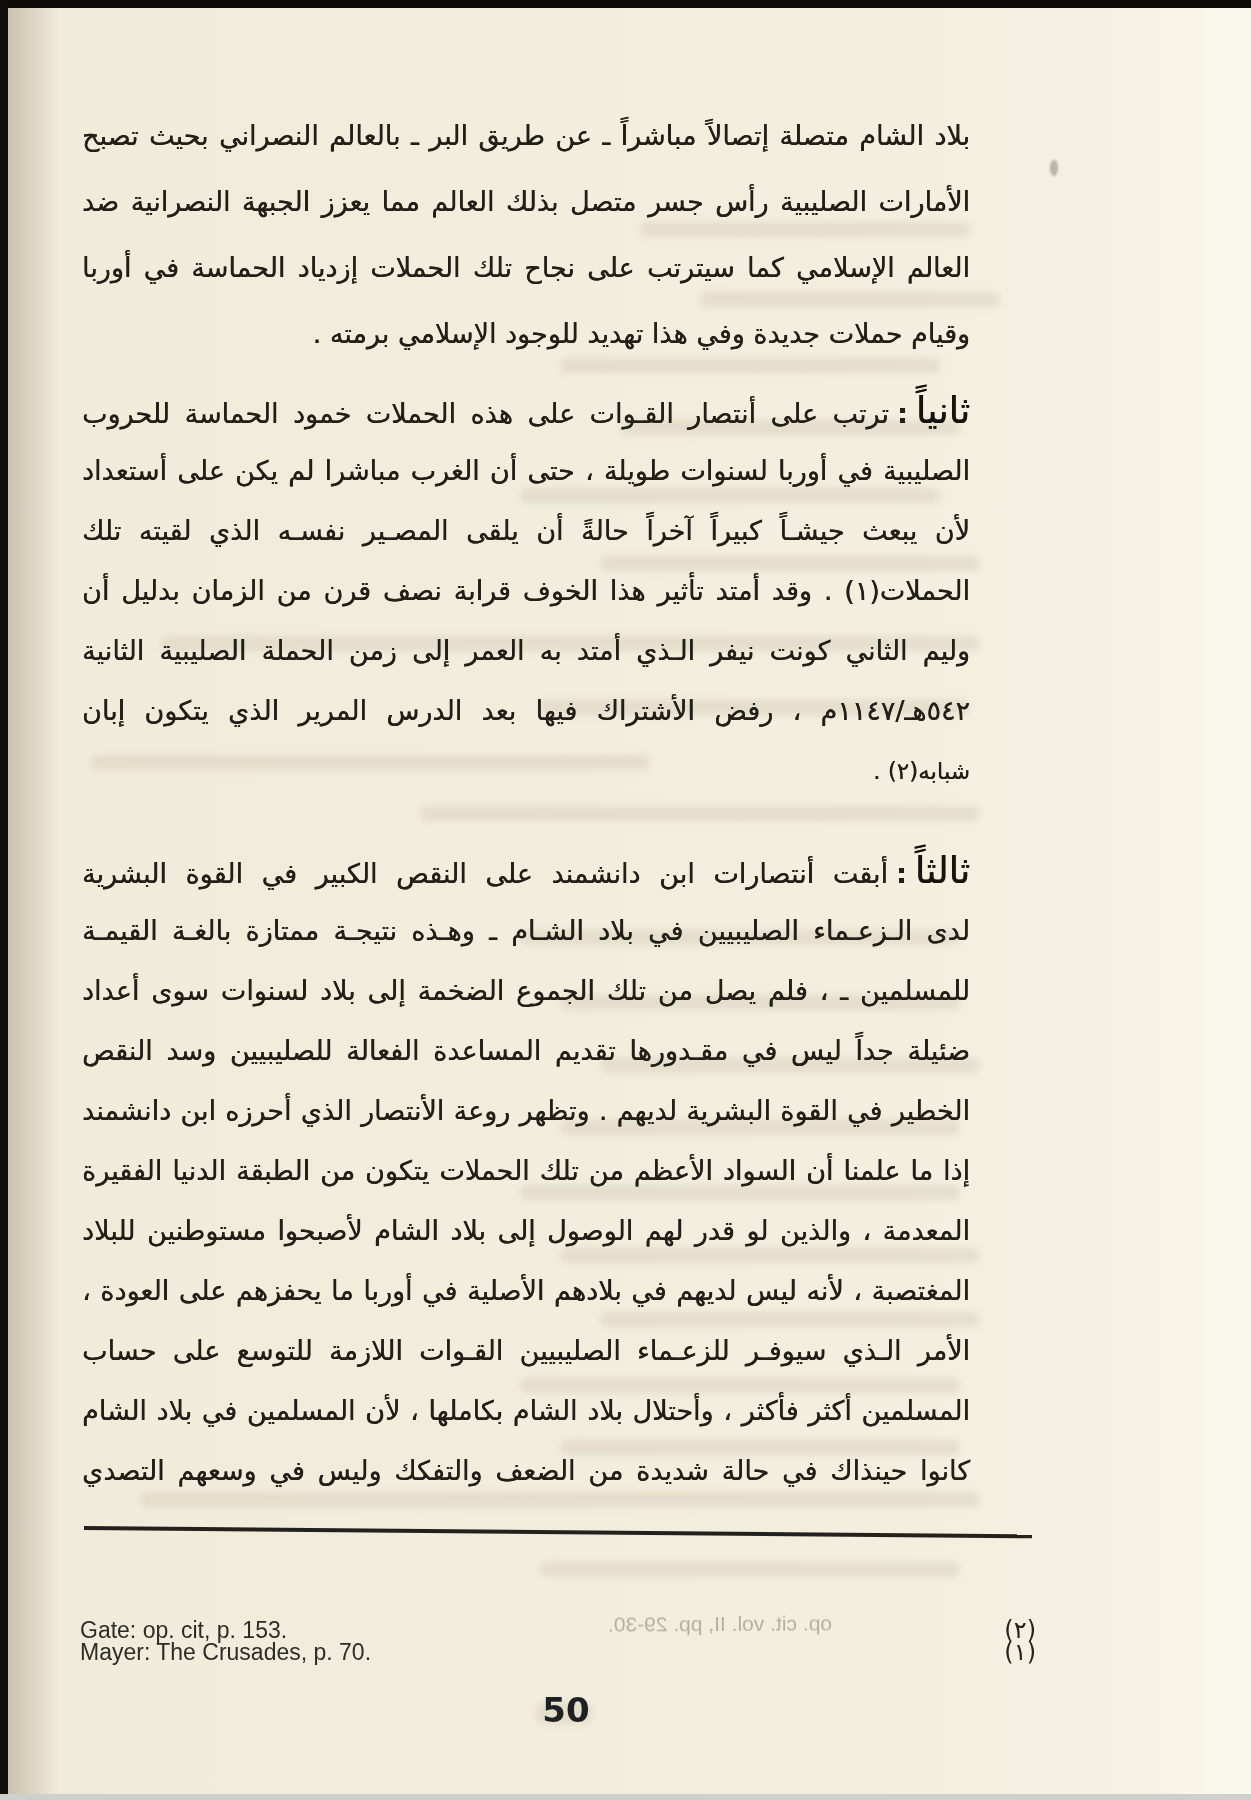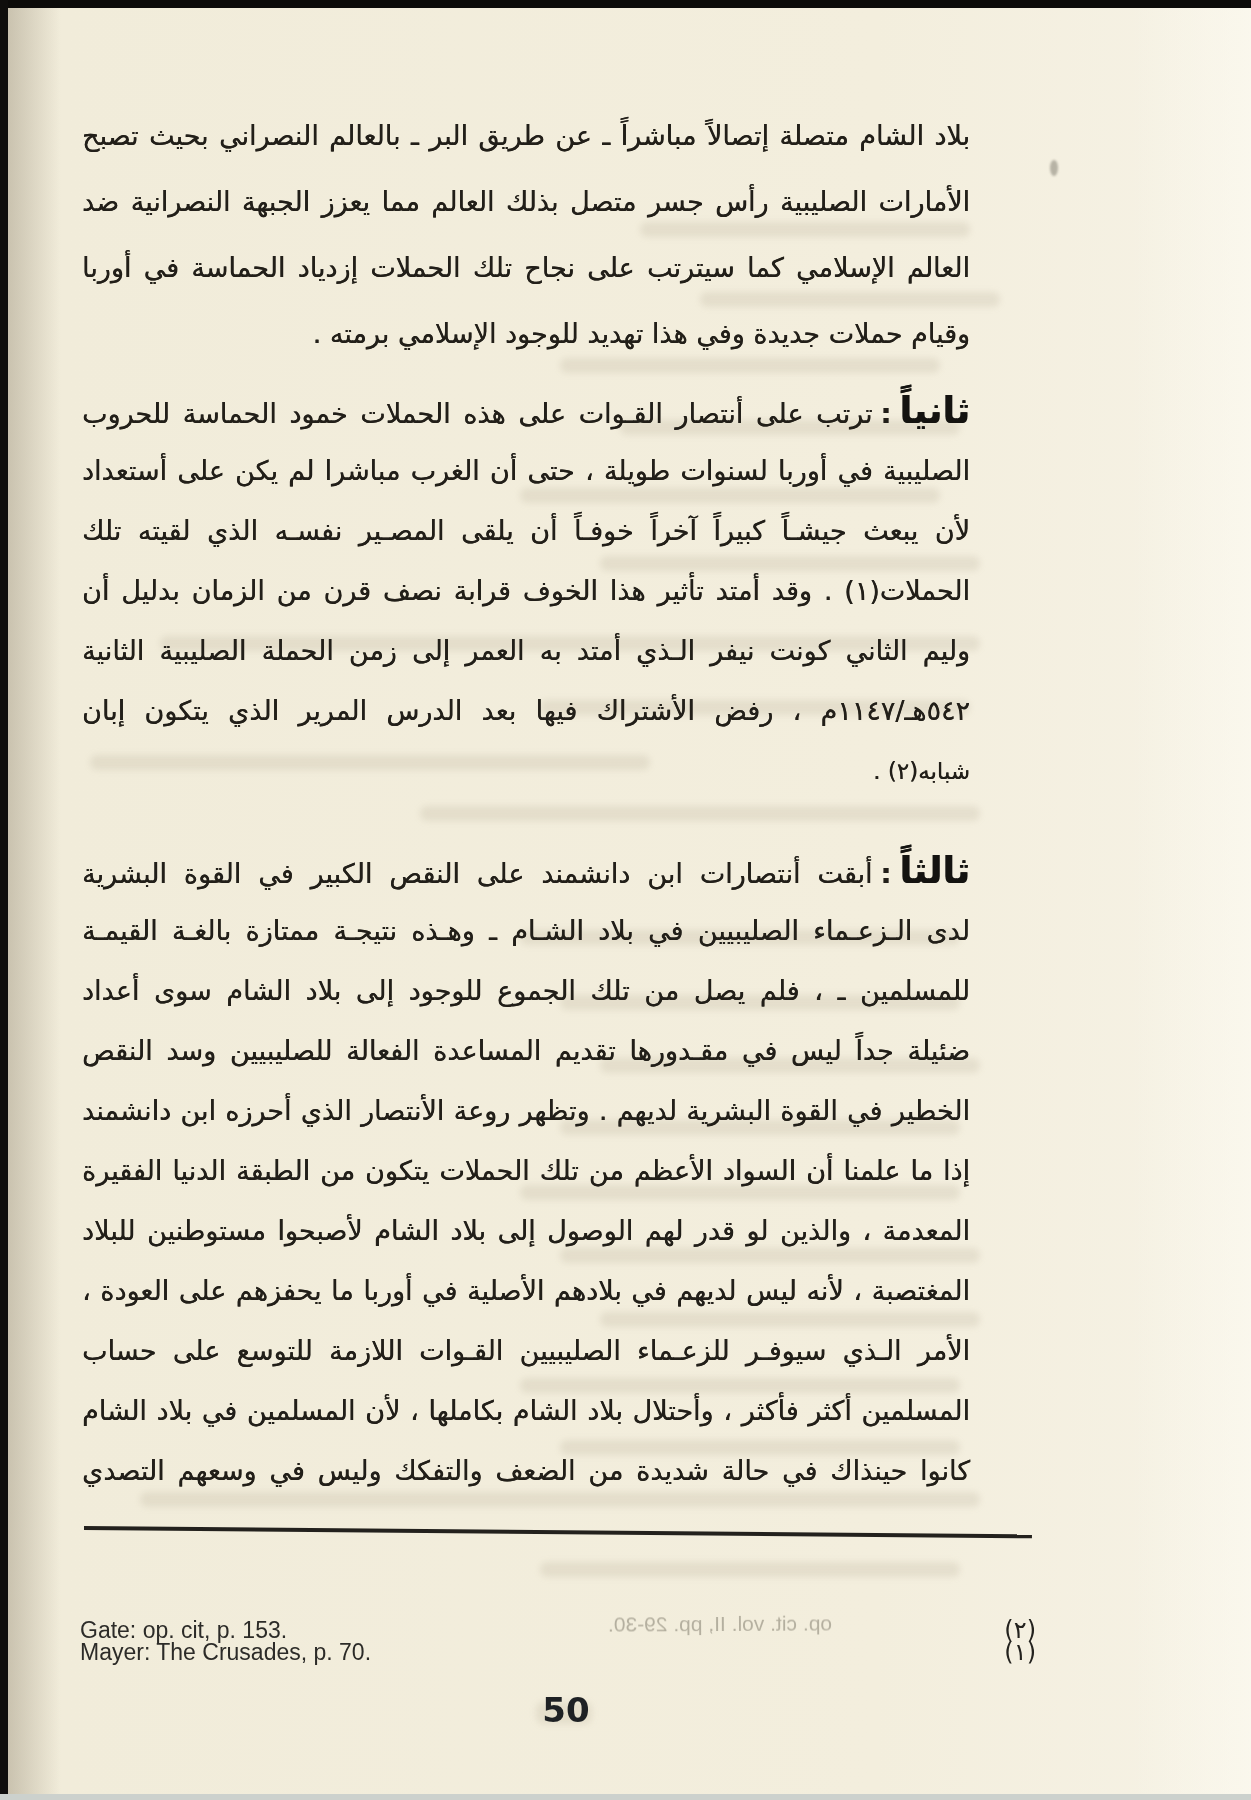--- a/index.html
+++ b/index.html
@@ -20,21 +20,21 @@
   .text-block{position:absolute;left:82px;top:103px;width:888px;}
   .line{
     direction:rtl;font-family:"DejaVu Sans",sans-serif;font-size:27px;color:#221f19;
     text-align:justify;text-align-last:justify;height:60px;line-height:60px;
     text-shadow:0.35px 0 0 currentColor;white-space:nowrap;overflow:visible;
   }
   .p1 .line{height:66px;line-height:66px;}
   .endline{text-align-last:right;}
   .sec2{margin-top:14px;}
   .sec3{margin-top:40px;}
-  .sec-head{font-size:37px;font-weight:bold;color:#141310;text-shadow:0.6px 0 0 currentColor;margin-top:20px;}
+  .sec-head{font-size:37px;font-weight:normal;color:#141310;text-shadow:0.6px 0 0 currentColor;margin-top:20px;}
   .sec-sep{font-weight:bold;padding:0 8px;}
   .small{font-size:23px;}
 
   
   .fn-rule{position:absolute;left:84px;top:1526px;width:948px;height:4px;background:#23211d;
     transform:rotate(0.5deg);transform-origin:left center;}
   .fn-row{position:absolute;left:80px;width:956px;display:flex;justify-content:space-between;
     align-items:baseline;direction:ltr;font-family:"Liberation Sans",sans-serif;
     font-size:23px;color:#2c2b28;}
   .fn-row.f1{top:1638px;}
@@ -89,33 +89,33 @@
       <div class="line">الأمارات الصليبية رأس جسر متصل بذلك العالم مما يعزز الجبهة النصرانية ضد</div>
       <div class="line">العالم الإسلامي كما سيترتب على نجاح تلك الحملات إزدياد الحماسة في أوربا</div>
       <div class="line endline">وقيام حملات جديدة وفي هذا تهديد للوجود الإسلامي برمته .</div>
     </div>
 
     <div class="sec sec2">
       <div class="line">
         <span class="sec-head">ثانياً</span><span class="sec-sep">:</span><span>ترتب على أنتصار القـوات على هذه الحملات خمود الحماسة للحروب</span>
       </div>
       <div class="line">الصليبية في أوربا لسنوات طويلة ، حتى أن الغرب مباشرا لم يكن على أستعداد</div>
-      <div class="line">لأن يبعث جيشـاً كبيراً آخراً خوفـاً أن يلقى المصـير نفسـه الذي لقيته تلك</div>
+      <div class="line">لأن يبعث جيشـاً كبيراً آخراً حالةً أن يلقى المصـير نفسـه الذي لقيته تلك</div>
       <div class="line">الحملات(١) . وقد أمتد تأثير هذا الخوف قرابة نصف قرن من الزمان بدليل أن</div>
       <div class="line">وليم الثاني كونت نيفر الـذي أمتد به العمر إلى زمن الحملة الصليبية الثانية</div>
       <div class="line">٥٤٢هـ/١١٤٧م ، رفض الأشتراك فيها بعد الدرس المرير الذي يتكون إبان</div>
       <div class="line endline small">شبابه(٢) .</div>
     </div>
 
     <div class="sec sec3">
       <div class="line">
         <span class="sec-head">ثالثاً</span><span class="sec-sep">:</span><span>أبقت أنتصارات ابن دانشمند على النقص الكبير في القوة البشرية</span>
       </div>
       <div class="line">لدى الـزعـماء الصليبيين في بلاد الشـام ـ وهـذه نتيجـة ممتازة بالغـة القيمـة</div>
-      <div class="line">للمسلمين ـ ، فلم يصل من تلك الجموع للوجود إلى بلاد الشام سوى أعداد</div>
+      <div class="line">للمسلمين ـ ، فلم يصل من تلك الجموع الضخمة إلى بلاد لسنوات سوى أعداد</div>
       <div class="line">ضئيلة جداً ليس في مقـدورها تقديم المساعدة الفعالة للصليبيين وسد النقص</div>
       <div class="line">الخطير في القوة البشرية لديهم . وتظهر روعة الأنتصار الذي أحرزه ابن دانشمند</div>
       <div class="line">إذا ما علمنا أن السواد الأعظم من تلك الحملات يتكون من الطبقة الدنيا الفقيرة</div>
       <div class="line">المعدمة ، والذين لو قدر لهم الوصول إلى بلاد الشام لأصبحوا مستوطنين للبلاد</div>
       <div class="line">المغتصبة ، لأنه ليس لديهم في بلادهم الأصلية في أوربا ما يحفزهم على العودة ،</div>
       <div class="line">الأمر الـذي سيوفـر للزعـماء الصليبيين القـوات اللازمة للتوسع على حساب</div>
       <div class="line">المسلمين أكثر فأكثر ، وأحتلال بلاد الشام بكاملها ، لأن المسلمين في بلاد الشام</div>
       <div class="line">كانوا حينذاك في حالة شديدة من الضعف والتفكك وليس في وسعهم التصدي</div>
     </div>
 

